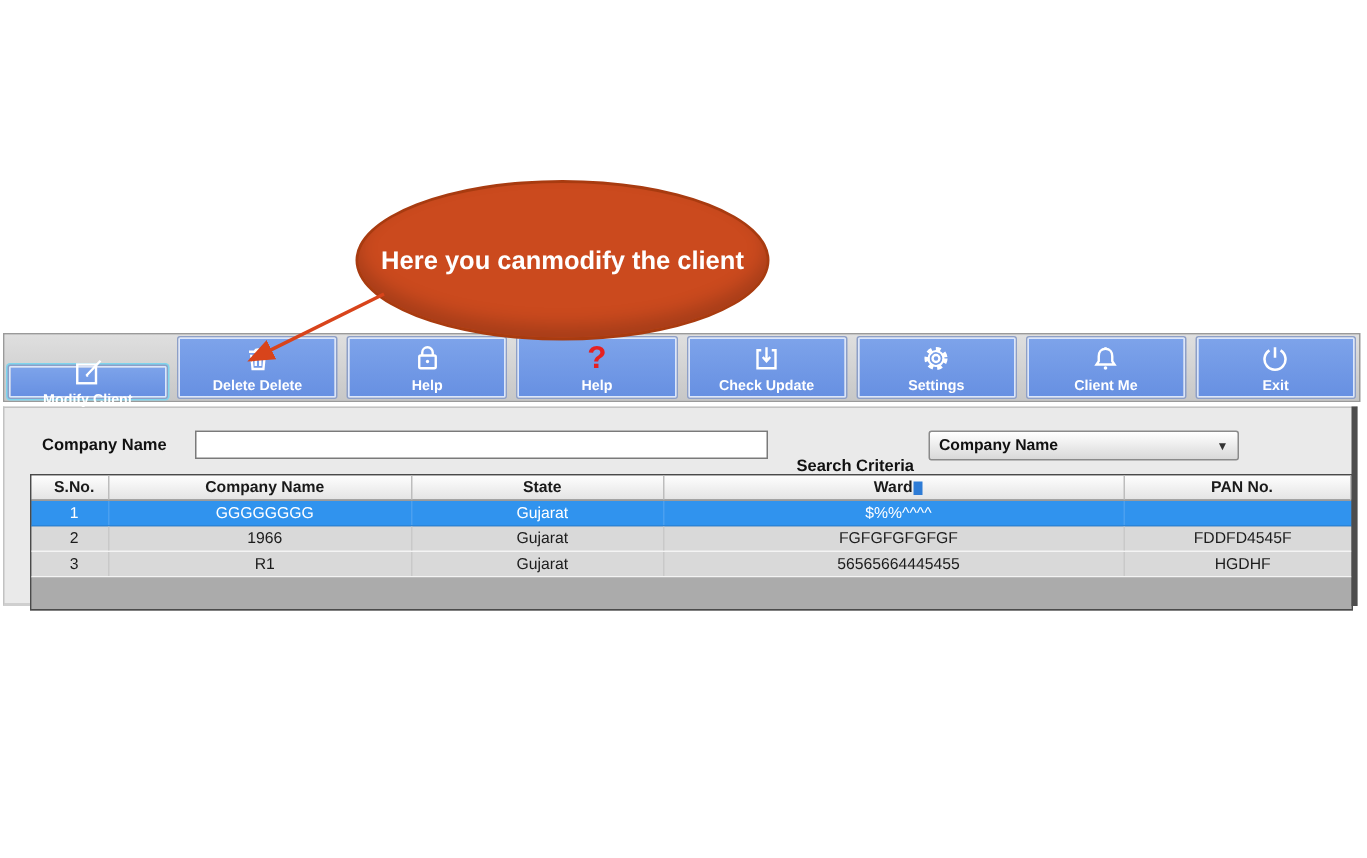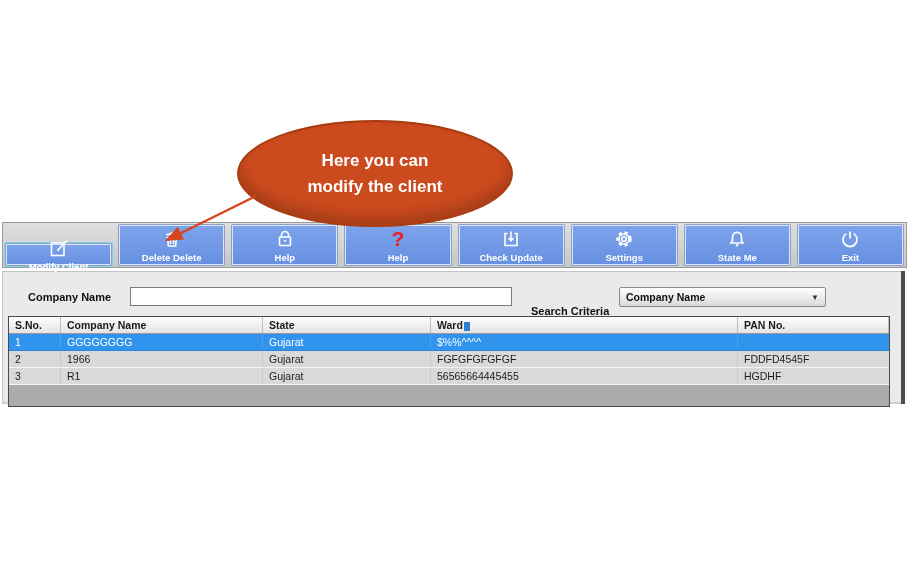--- a/index.html
+++ b/index.html
@@ -3,21 +3,21 @@
 <meta charset="utf-8">
 <style>
   html,body{margin:0;padding:0;background:#fff;}
   #page{position:relative;width:911px;height:572px;background:#ffffff;overflow:hidden;
         font-family:"Liberation Sans",sans-serif;}
 
   
   .callout{position:absolute;left:237px;top:120px;width:272px;height:103px;
            background:#CB4A1E;border:2px solid #A83B10;border-radius:50%;
            box-shadow:inset 0 -8px 12px rgba(0,0,0,.18);
-           display:flex;flex-direction:column;justify-content:center;align-items:center;
+           display:flex;flex-direction:row;justify-content:center;align-items:center;
            color:#fff;font-weight:bold;font-size:17px;line-height:26px;z-index:4;}
   .arrow-layer{position:absolute;left:0;top:0;width:911px;height:572px;pointer-events:none;z-index:5;}
 
   
   .toolbar{position:absolute;left:2px;top:222px;width:905px;height:46px;box-sizing:border-box;
            background:linear-gradient(#dfdfdf,#c7c7c7);border:1px solid #9a9a9a;
            display:flex;gap:8px;padding:2px 3px;z-index:2;}
   .tbtn{flex:1;background:linear-gradient(#7da3ea,#6790e2);border:1px solid #dbe6fb;
         box-shadow:0 0 0 1px #8d9fc7;border-radius:1px;cursor:pointer;
         display:flex;flex-direction:column;align-items:center;justify-content:center;}
@@ -39,22 +39,22 @@
                 border:1px solid #7a7a7a;background:#fff;font-size:11px;padding:0 4px;z-index:2;
                 font-family:"Liberation Sans",sans-serif;}
   .dropdown{position:absolute;left:619px;top:287px;width:207px;height:20px;box-sizing:border-box;
             background:linear-gradient(#ffffff,#d9d9d9);border:1px solid #8a8a8a;border-radius:2px;
             font-size:10.5px;font-weight:bold;color:#111;display:flex;align-items:center;
             padding:0 6px;cursor:pointer;z-index:2;}
   .dropdown .dd-text{flex:1;}
   .dd-arrow{font-size:8px;color:#333;}
 
   
-  .grid{position:absolute;left:8px;top:316px;width:880px;box-sizing:content-box;
-        border:1px solid #4a4a4a;z-index:2;background:#737373;}
+  .grid{position:absolute;left:20px;top:316px;width:880px;box-sizing:content-box;
+        border:1px solid #4a4a4a;z-index:2;background:#737373;text-align:center;}
   .grow{display:flex;height:16px;line-height:16px;font-size:10.5px;}
   .gcell{box-sizing:border-box;padding:0 0 0 6px;overflow:hidden;white-space:nowrap;
          border-right:1px solid #c9c9c9;}
   .c0{width:52px;} .c1{width:202px;} .c2{width:168px;} .c3{width:307px;} .c4{width:151px;border-right:none;}
   .ghead{background:linear-gradient(#fefefe,#e4e4e4);font-weight:bold;color:#1a1a1a;
          border-bottom:1px solid #9a9a9a;}
   .ghead .gcell{border-right:1px solid #bdbdbd;}
   .grow.data{background:#D9D9D9;color:#1c1c1c;border-bottom:1px solid #f4f4f4;}
   .grow.selected{background:#3093EE;color:#fff;border-bottom:1px solid #2a84d8;}
   .grow.selected .gcell{border-right:1px solid #4aa0f0;}
@@ -145,21 +145,21 @@
     </div>
 
     <div class="tbtn">
       <span class="ticon">
         <svg width="24" height="24" viewBox="0 0 24 24" fill="none" stroke="#fff" stroke-width="1.6">
           <path d="M12 4.5v1"></path>
           <path d="M12 5.5c-3 0-4.5 2.2-4.5 5v3.2L6 16h12l-1.5-2.3v-3.2c0-2.8-1.5-5-4.5-5z"></path>
           <circle cx="12" cy="18.3" r="1.2" fill="#fff" stroke="none"></circle>
         </svg>
       </span>
-      <span class="tlabel">State Me</span>
+      <span class="tlabel">Client Me</span>
     </div>
 
     <div class="tbtn">
       <span class="ticon">
         <svg width="24" height="24" viewBox="0 0 24 24" fill="none" stroke="#fff" stroke-width="1.7">
           <path d="M12 4.5v7"></path>
           <path d="M8.3 6.6a7 7 0 1 0 7.4 0"></path>
         </svg>
       </span>
       <span class="tlabel">Exit</span>

